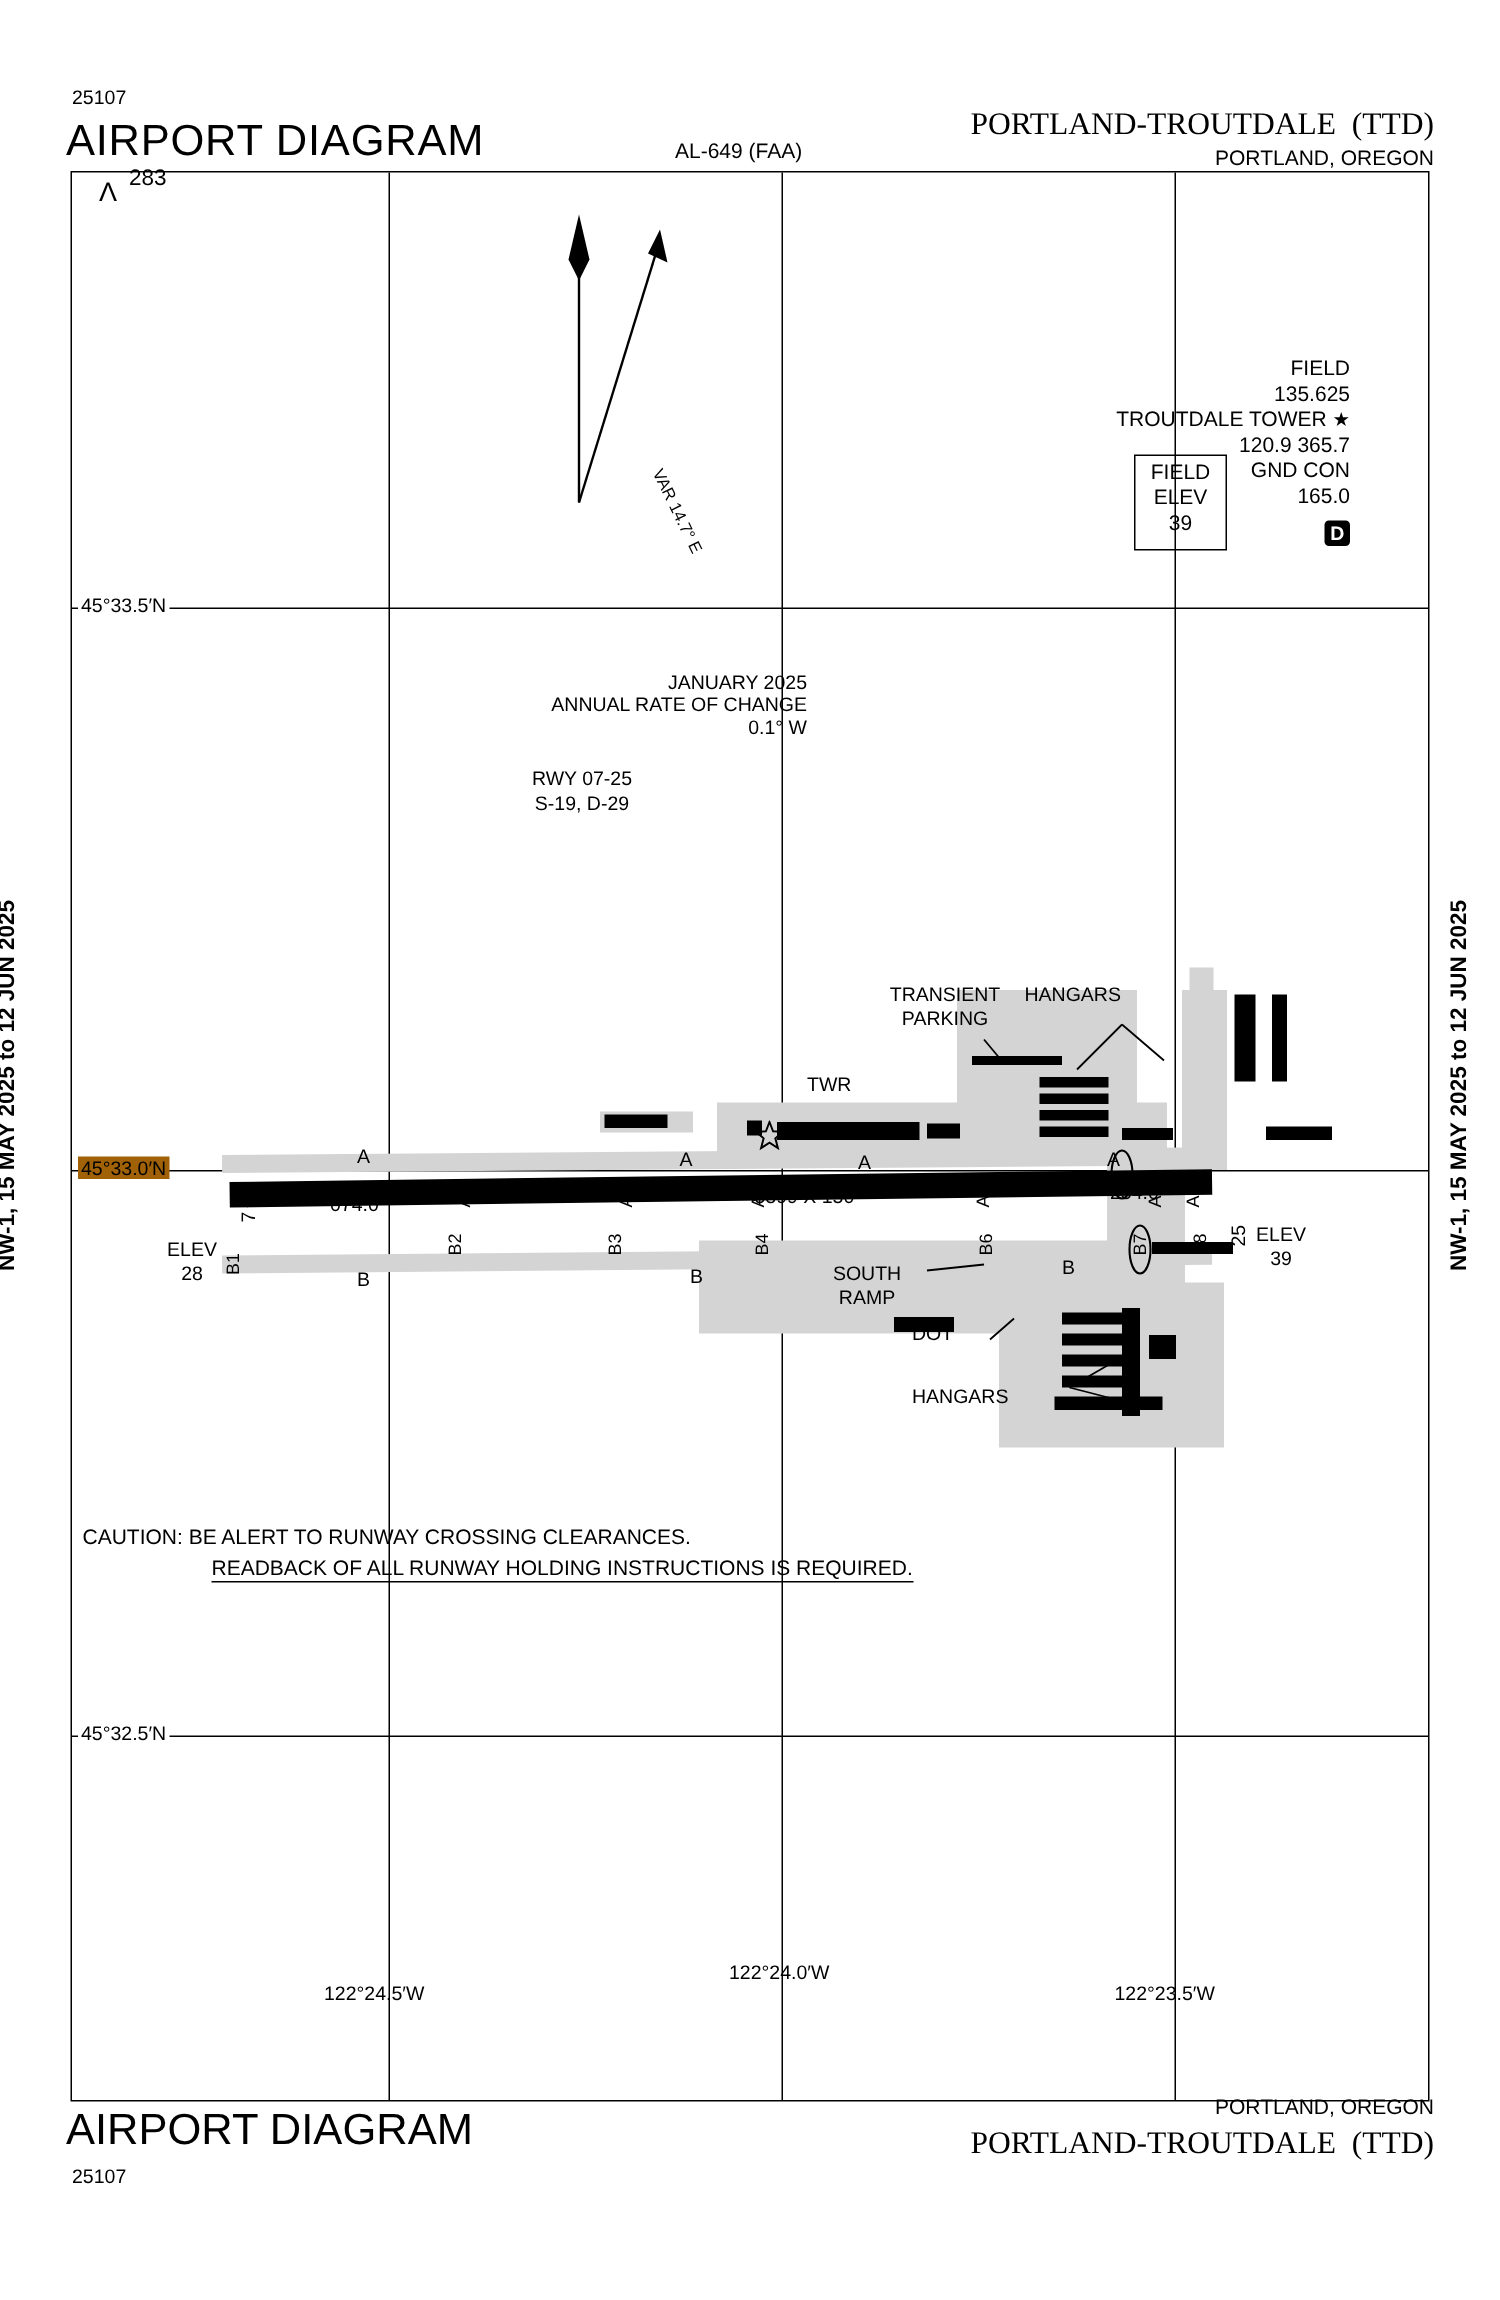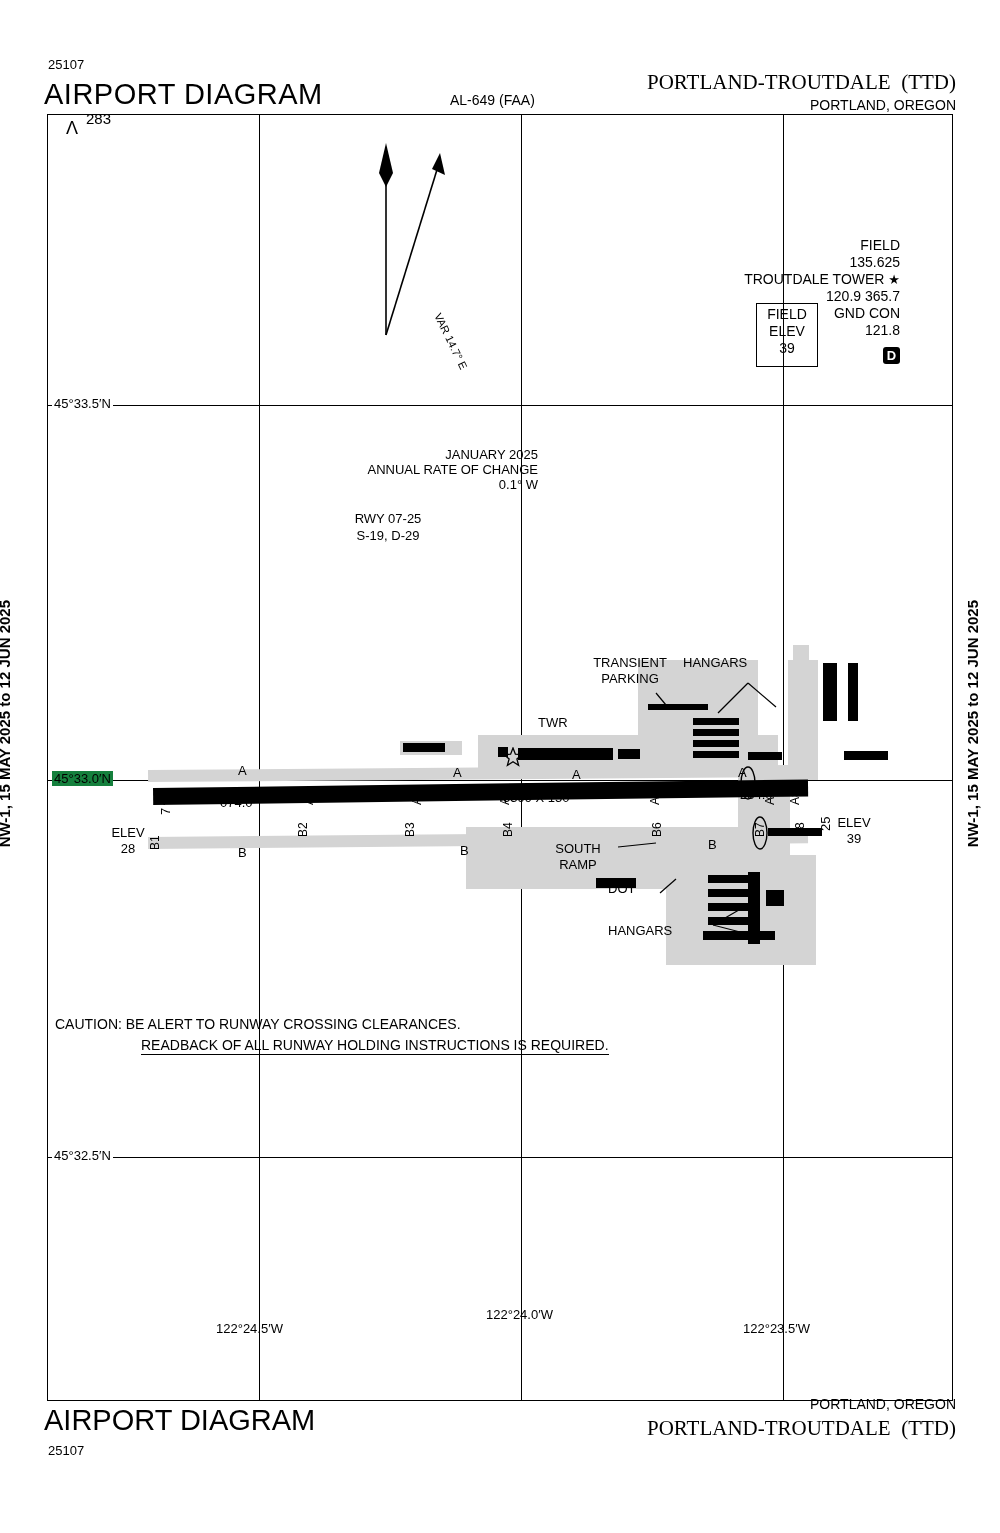--- a/index.html
+++ b/index.html
@@ -109,21 +109,21 @@
       <div>ELEV</div>
       <div>39</div>
     </div>
 
     <div class="abs" id="comms">
       <div>FIELD</div>
       <div>135.625</div>
       <div><span>TROUTDALE TOWER</span> <span class="star">★</span></div>
       <div>120.9  365.7</div>
       <div>GND CON</div>
-      <div>121.8</div>
+      <div>165.0</div>
       <div><span id="dbox">D</span></div>
     </div>
 
     <div class="abs lbl-c" style="left:250px;top:395px;width:180px;line-height:17px;">
       <div>RWY 07-25</div>
       <div>S-19, D-29</div>
     </div>
 
     <div class="pav" style="left:100px;top:655px;width:662px;height:12px;transform:rotate(-0.45deg);transform-origin:left top;"></div>
 
@@ -242,21 +242,21 @@
     <div class="abs lbl" style="left:635px;top:540px;">HANGARS</div>
     <div class="abs lbl-c" style="left:490px;top:726px;width:80px;line-height:16px;white-space:pre-line;">SOUTH
 RAMP</div>
     <div class="abs lbl" style="left:560px;top:766px;text-align:right;">DOT</div>
     <div class="abs lbl" style="left:560px;top:808px;">HANGARS</div>
 
     <div class="abs" id="caution1" style="left:7px;top:901px;">CAUTION: BE ALERT TO RUNWAY CROSSING CLEARANCES.</div>
     <div class="abs" id="caution2" style="left:93px;top:922px;text-align:right;">READBACK OF ALL RUNWAY HOLDING INSTRUCTIONS IS REQUIRED.</div>
 
     <div class="abs latlab" style="left:4px;top:281px;background:#fff;padding:0 2px;">45°33.5′N</div>
-    <div class="abs latlab" style="left:4px;top:656px;background:#15803d;padding:0 2px;">45°33.0′N</div>
+    <div class="abs latlab" style="left:4px;top:656px;background:#a16207;padding:0 2px;">45°33.0′N</div>
     <div class="abs latlab" style="left:4px;top:1033px;background:#fff;padding:0 2px;">45°32.5′N</div>
 
     <div class="abs lonlab" style="left:168px;top:1206px;">122°24.5′W</div>
     <div class="abs lonlab" style="left:438px;top:1192px;">122°24.0′W</div>
     <div class="abs lonlab" style="left:695px;top:1206px;text-align:center;">122°23.5′W</div>
 
   </div>
 
   <div class="abs t" id="title-bot">AIRPORT DIAGRAM</div>
   <div class="abs t" id="doc-number-bot">25107</div>

